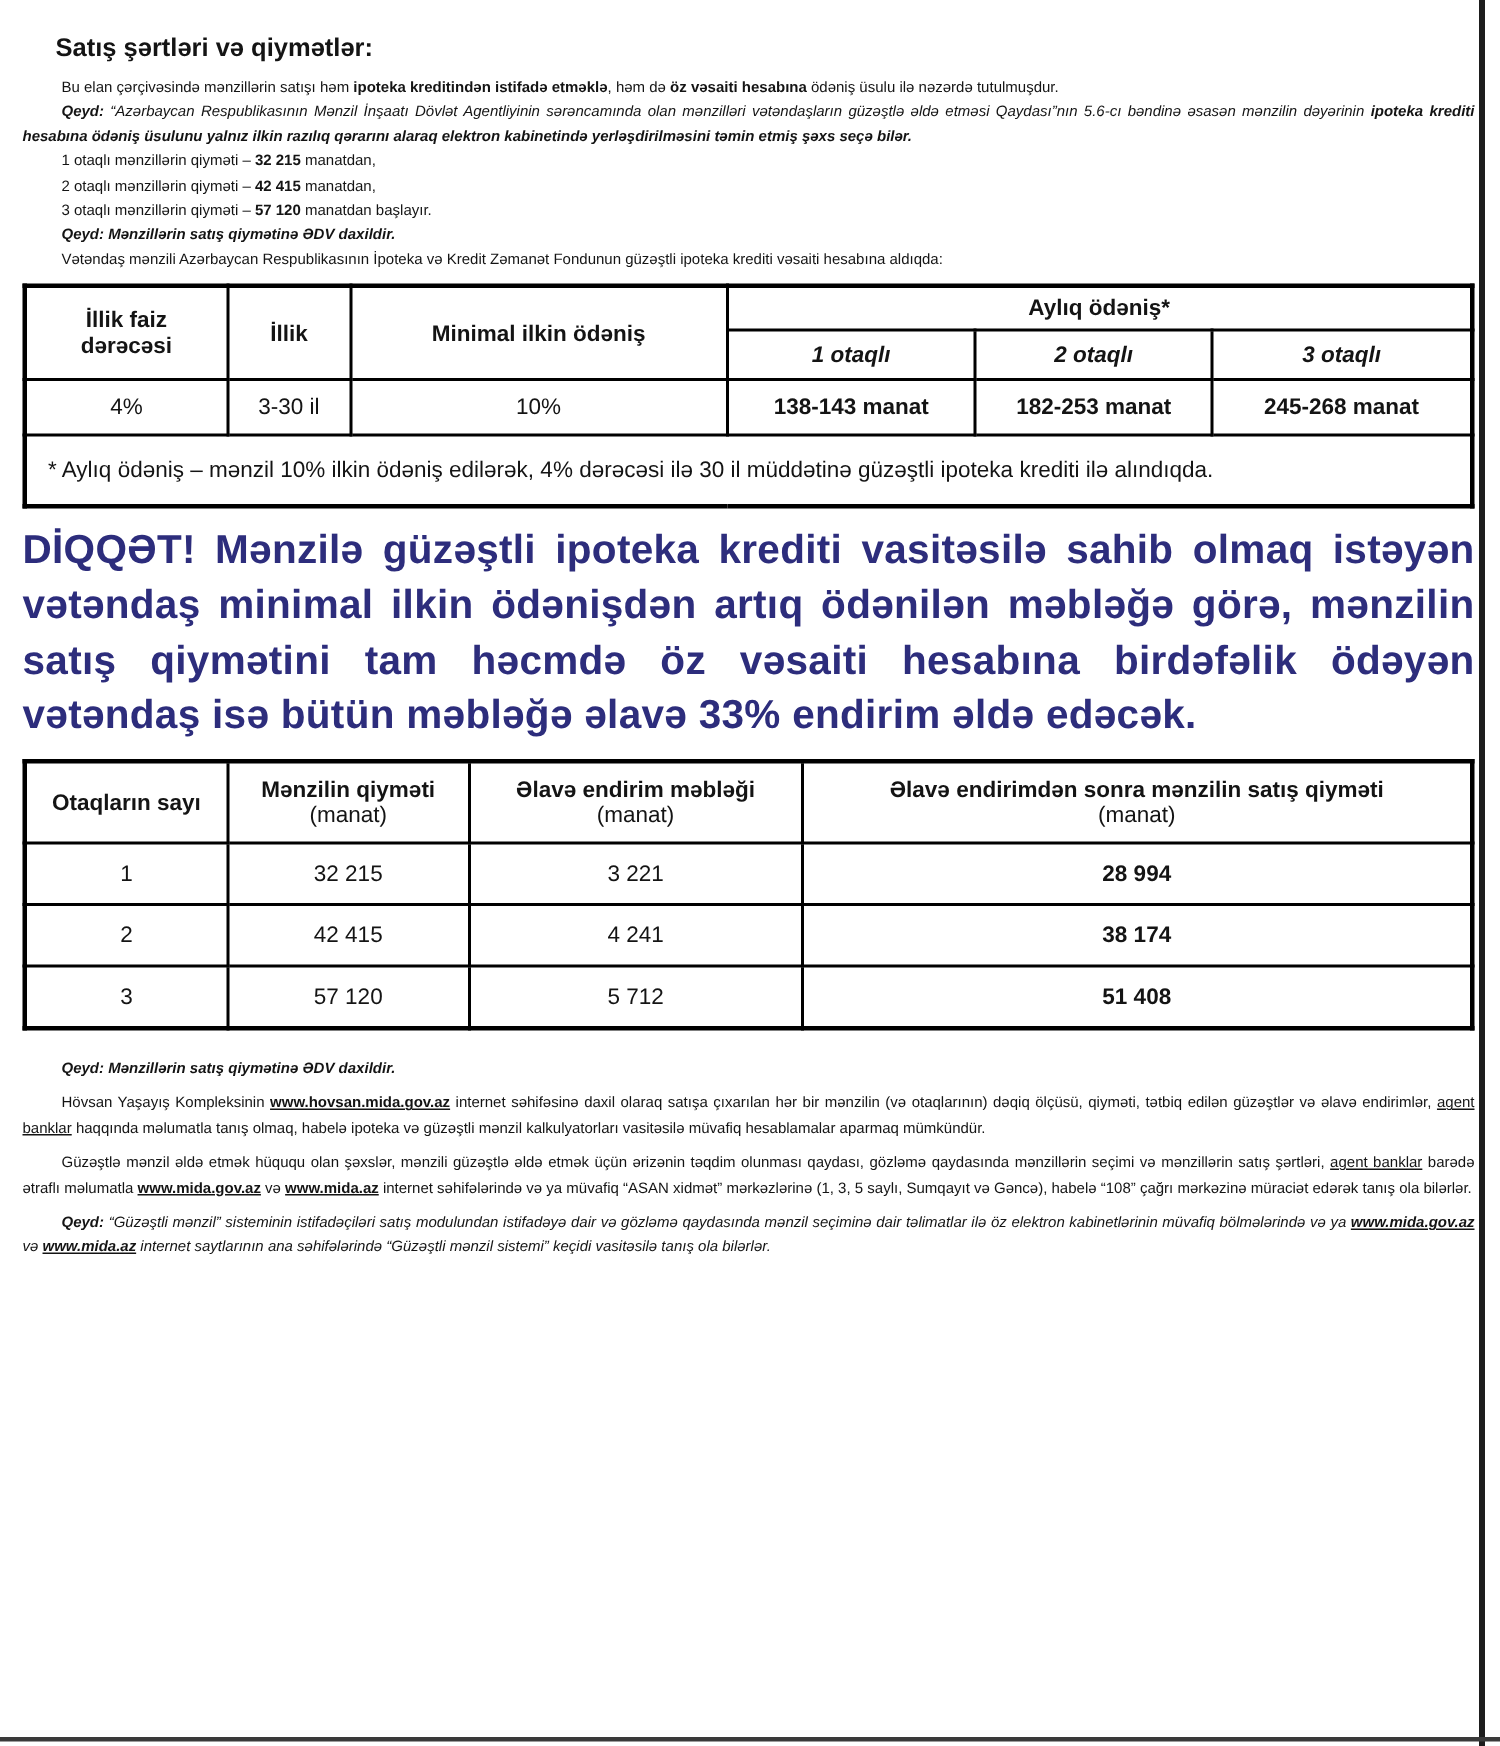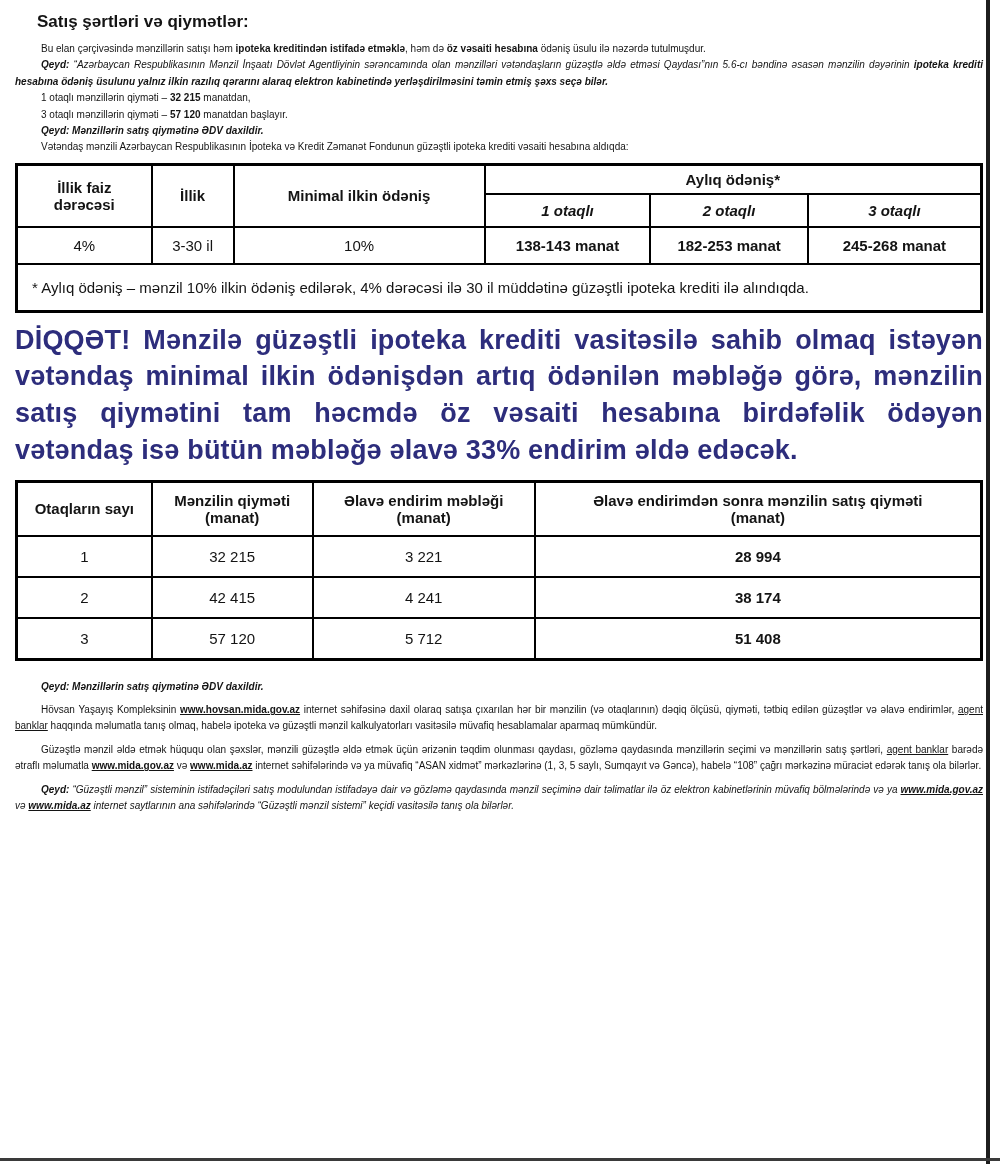--- a/index.html
+++ b/index.html
@@ -15,21 +15,21 @@
   }
   .page-right-rule {
     position: absolute; top: 0; left: 986px; width: 4px; height: 1164px;
     background: #1d1d1d;
   }
   .page-bottom-rule {
     position: absolute; left: 0; top: 1158px; width: 1000px; height: 3px;
     background: #3a3a3a;
   }
   .content {
-    position: absolute; top: 8px; left: 15px; width: 968px;
+    position: absolute; top: 18px; left: 15px; width: 968px;
   }
   .doc-title {
     font-size: 17px; font-weight: bold; margin: 4px 0 9px 22px;
   }
   p.body {
     font-size: 10px; line-height: 1.64; text-align: justify;
   }
   p.ind { text-indent: 26px; }
   p.italic { font-style: italic; }
   p.bolditalic { font-style: italic; font-weight: bold; }
@@ -64,41 +64,42 @@
   .t1 { margin: 7px 0 9px 0; }
   .t1 th { font-weight: bold; }
   .t1 .sub-room { font-style: italic; font-weight: bold; padding: 7px 4px; }
   .t1 .datarow td { padding: 9px 6px; }
   .t1 .pay { font-weight: bold; margin-top: 12px; }
   .t1 .footnote {
     text-align: left; font-weight: normal; padding: 14px 12px 14px 14px; font-size: 15px;
   }
   .t2 { margin: 4px 0 18px 0; }
   .t2 th { font-weight: bold; padding: 9px 8px; }
-  .t2 th .sub { font-weight: bold; }
+  .t2 th .sub { font-weight: normal; }
   .t2 .datarow td { padding: 11px 6px; }
   .t2 .final { font-weight: bold; }
 
   .sp-after-t2 { margin-top: 12px; }
   .sp-par { margin-top: 7px; }
 </style>
 </head>
 <body>
 
 <div class="page">
 
   <div class="content">
 
     <div class="doc-title">Satış şərtləri və qiymətlər:</div>
 
     <p class="body ind"><span>Bu elan çərçivəsində mənzillərin satışı həm </span><span class="seg-b">ipoteka kreditindən istifadə etməklə</span><span>, həm də </span><span class="seg-b">öz vəsaiti hesabına</span><span> ödəniş üsulu ilə nəzərdə tutulmuşdur.</span></p>
 
     <p class="body ind italic"><span class="seg-b">Qeyd: </span><span>“Azərbaycan Respublikasının Mənzil İnşaatı Dövlət Agentliyinin sərəncamında olan mənzilləri vətəndaşların güzəştlə əldə etməsi Qaydası”nın 5.6-cı bəndinə əsasən mənzilin dəyərinin </span><span class="seg-b">ipoteka krediti hesabına ödəniş üsulunu yalnız ilkin razılıq qərarını alaraq elektron kabinetində yerləşdirilməsini təmin etmiş şəxs seçə bilər.</span></p>
 
     <p class="body ind"><span>1 otaqlı mənzillərin qiyməti – </span><span class="seg-b">32 215</span><span> manatdan,</span></p>
+    <p class="body ind"><span>2 otaqlı mənzillərin qiyməti – </span><span class="seg-b">42 415</span><span> manatdan,</span></p>
     <p class="body ind"><span>3 otaqlı mənzillərin qiyməti – </span><span class="seg-b">57 120</span><span> manatdan başlayır.</span></p>
 
     <p class="body ind bolditalic">Qeyd: Mənzillərin satış qiymətinə ƏDV daxildir.</p>
 
     <p class="body ind">Vətəndaş mənzili Azərbaycan Respublikasının İpoteka və Kredit Zəmanət Fondunun güzəştli ipoteka krediti vəsaiti hesabına aldıqda:</p>
 
     <table class="t1">
       <colgroup>
         <col style="width:14%">
           <col style="width:8.5%">

